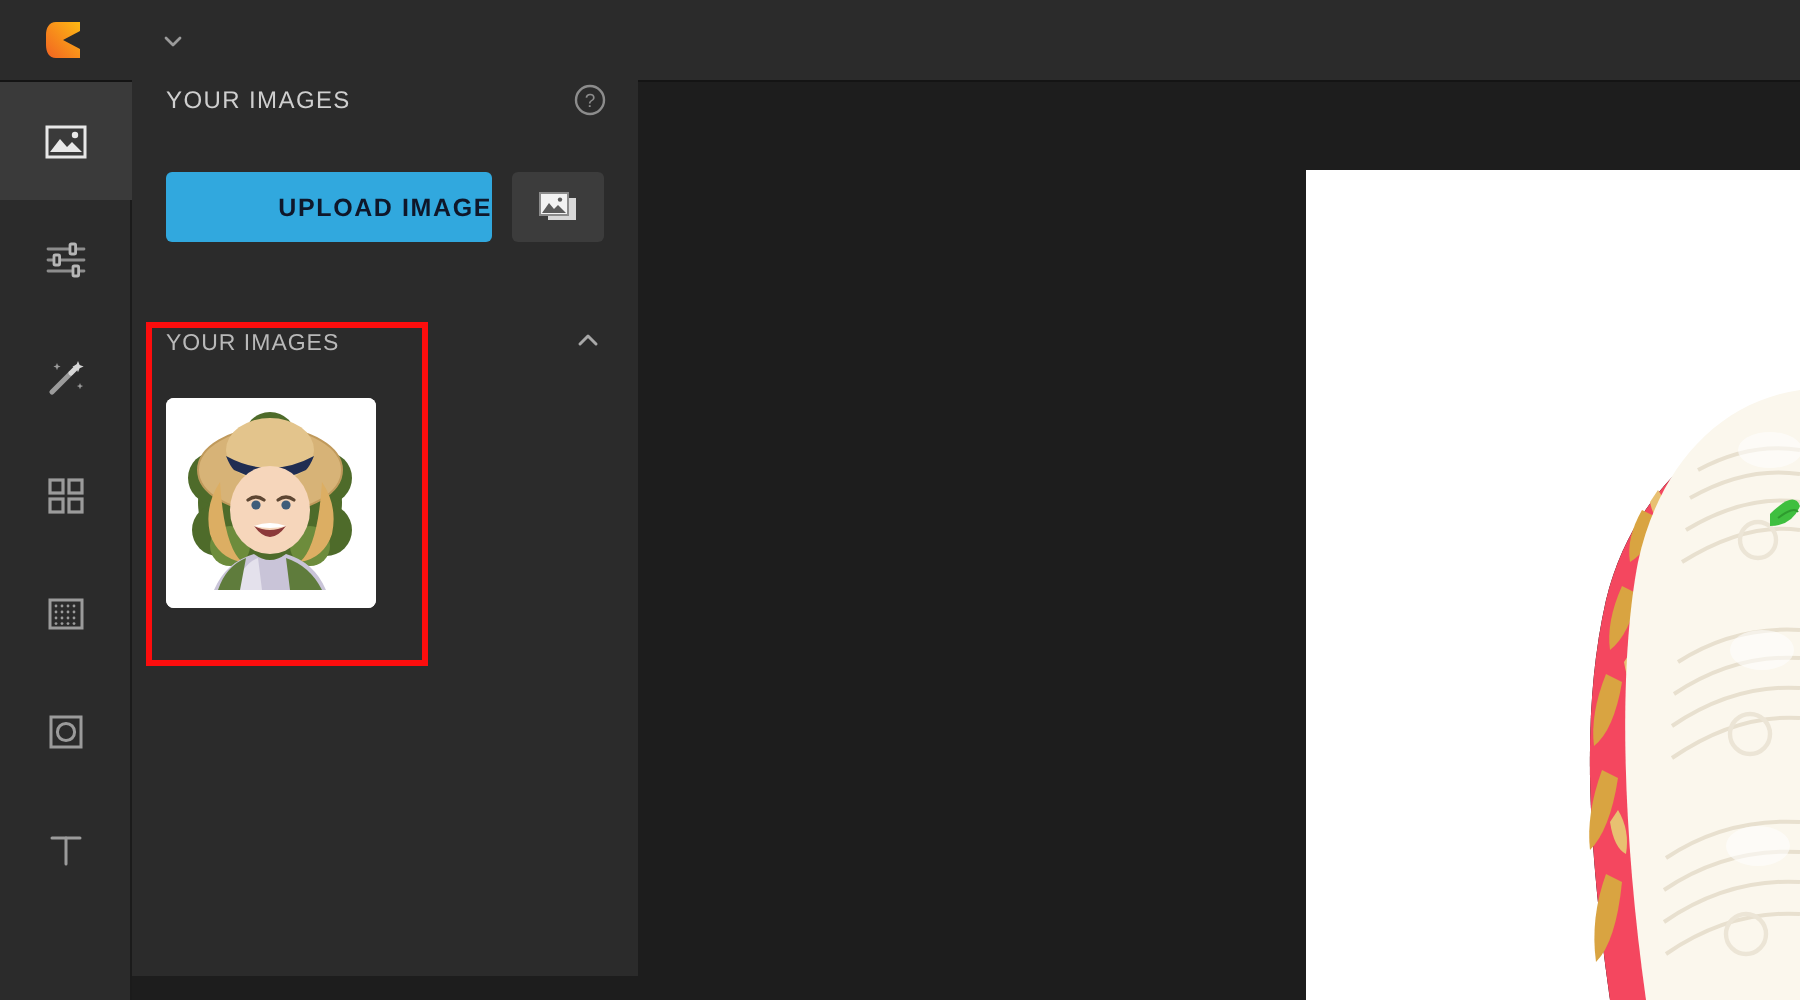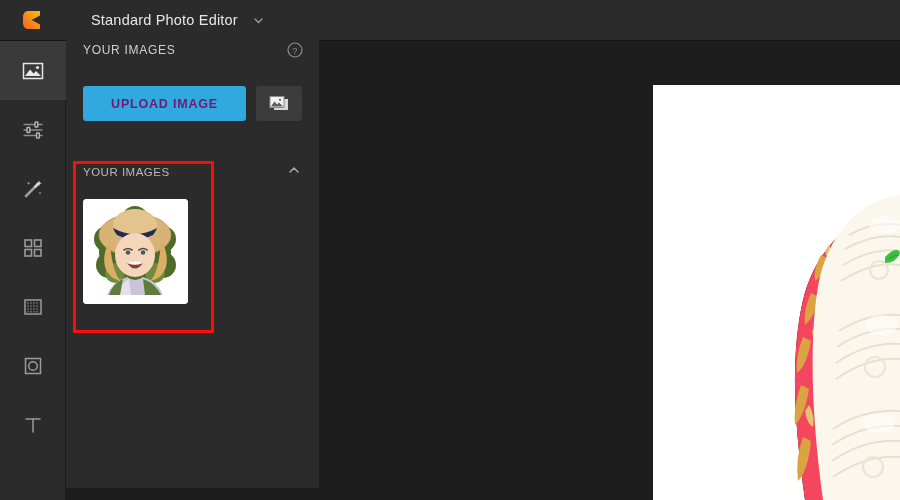--- a/index.html
+++ b/index.html
@@ -49,22 +49,22 @@
     padding: 0 16px 0 17px;
   }
   .panel-head-title {
     color: #cfcfcf; font-size: 12px; letter-spacing: .7px; flex: 1;
   }
   .help-icon { width: 16px; height: 16px; display: block; }
 
   .btn-row { display: flex; align-items: center; padding: 0 17px; gap: 10px; margin-top: 15px; }
   .btn-upload {
     flex: 1; height: 35px; background: #31a8de; border: none; border-radius: 3px;
-    color: #701a75; font-size: 12.5px; font-weight: bold; letter-spacing: .8px;
-    font-family: "Liberation Sans", sans-serif; cursor: pointer;
+    color: #0f172a; font-size: 12.5px; font-weight: bold; letter-spacing: .8px;
+    font-family: "Liberation Sans", sans-serif; cursor: pointer; text-align: right;
   }
   .btn-gallery {
     width: 46px; height: 35px; background: #3c3c3c; border-radius: 3px;
     display: flex; align-items: center; justify-content: center; cursor: pointer;
   }
 
   
   .section-wrap {
     position: absolute; left: 7px; top: 132px; width: 141px; height: 172px;
     border: 3px solid #fc0d0d;
@@ -107,21 +107,20 @@
       <svg width="26" height="26" viewBox="0 0 26 26">
         <defs>
           <linearGradient id="lg" x1="0" y1="1" x2="1" y2="0">
             <stop offset="0" stop-color="#f26322"></stop>
             <stop offset="1" stop-color="#fdb913"></stop>
           </linearGradient>
         </defs>
         <path d="M20 4 L8 4 C4.5 4 3 7 3 10.5 L3 15.5 C3 19 4.5 22 8 22 L20 22 L20 17.5 L11.5 13 L20 8.5 Z" fill="url(#lg)"></path>
       </svg>
     </div>
-    <div class="app-title">Standard Photo Editor</div>
     <span class="title-caret">
       <svg width="13" height="13" viewBox="0 0 13 13">
         <path d="M3 5 L6.5 8.5 L10 5" fill="none" stroke="#9b9b9b" stroke-width="1.4" stroke-linecap="round" stroke-linejoin="round"></path>
       </svg>
     </span>
   </div>
 
   <div class="rail">
 
     <div class="rail-item active">

